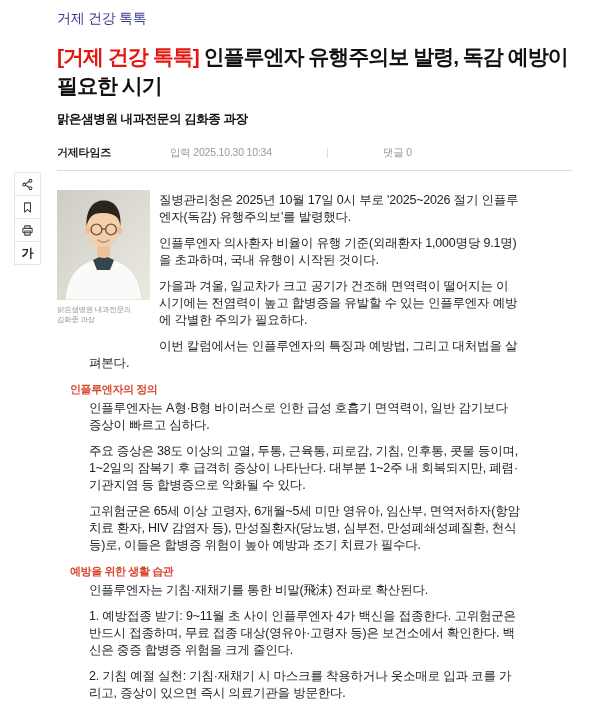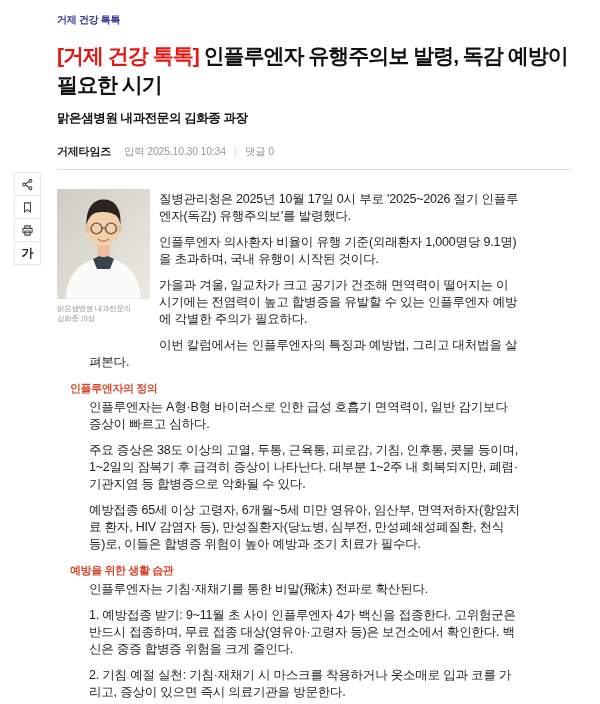--- a/index.html
+++ b/index.html
@@ -15,36 +15,36 @@
   body{
     width:600px;height:704px;overflow:hidden;
     font-family:"Liberation Sans","DejaVu Sans",sans-serif;
     color:var(--body_text);
   }
   .page{position:relative;width:600px;height:704px;background:#fff;}
 
   
   .header{padding:9px 28px 0 57px;}
   .category{
-    display:inline-block;font-size:10px;font-weight:700;
+    display:inline-block;font-size:14px;font-weight:400;
     color:var(--category_navy);text-decoration:none;letter-spacing:-0.3px;
     cursor:pointer;
   }
   h1.title{
     margin-top:15px;font-size:21px;line-height:28.5px;font-weight:800;
     letter-spacing:-1px;color:#111;word-break:keep-all;
   }
   h1.title .hl{color:var(--title_red);}
   .subtitle{
     margin-top:11px;font-size:12.5px;font-weight:700;color:#111;
     letter-spacing:-0.4px;
   }
   .byline{
     margin-top:17px;display:flex;align-items:center;
-    font-size:10.5px;color:var(--meta_gray);letter-spacing:-0.2px;
+    font-size:10.5px;color:var(--meta_gray);letter-spacing:-0.2px;gap:46px;
   }
   .byline .publisher{font-size:11px;font-weight:700;color:#222;margin-right:13px;cursor:pointer;}
   .byline .vline{width:1px;height:10px;background:var(--border_gray);margin:0 9px;}
   .byline .comments{cursor:pointer;}
   .top-rule{border:0;border-top:1px solid var(--border_gray);margin:10px 0 0;}
 
   
   .toolbar{position:absolute;left:14px;top:172px;width:27px;}
   .tool-btn{
     width:27px;height:24px;border:1px solid #e7e7e7;background:#fff;
@@ -163,21 +163,21 @@
     </figure>
 
     <p>질병관리청은 2025년 10월 17일 0시 부로 '2025~2026 절기 인플루엔자(독감) 유행주의보'를 발령했다.</p>
     <p>인플루엔자 의사환자 비율이 유행 기준(외래환자 1,000명당 9.1명)을 초과하며, 국내 유행이 시작된 것이다.</p>
     <p>가을과 겨울, 일교차가 크고 공기가 건조해 면역력이 떨어지는 이 시기에는 전염력이 높고 합병증을 유발할 수 있는 인플루엔자 예방에 각별한 주의가 필요하다.</p>
     <p>이번 칼럼에서는 인플루엔자의 특징과 예방법, 그리고 대처법을 살펴본다.</p>
 
     <h3>인플루엔자의 정의</h3>
     <p>인플루엔자는 A형·B형 바이러스로 인한 급성 호흡기 면역력이, 일반 감기보다 증상이 빠르고 심하다.</p>
     <p>주요 증상은 38도 이상의 고열, 두통, 근육통, 피로감, 기침, 인후통, 콧물 등이며, 1~2일의 잠복기 후 급격히 증상이 나타난다. 대부분 1~2주 내 회복되지만, 폐렴·기관지염 등 합병증으로 악화될 수 있다.</p>
-    <p>예방접종 65세 이상 고령자, 6개월~5세 미만 영유아, 임산부, 면역저하자(항암치료 환자, HIV 감염자 등), 만성질환자(당뇨병, 심부전, 만성폐쇄성폐질환, 천식 등)로, 이들은 합병증 위험이 높아 예방과 조기 치료가 필수다.</p>
+    <p>고위험군은 65세 이상 고령자, 6개월~5세 미만 영유아, 임산부, 면역저하자(항암치료 환자, HIV 감염자 등), 만성질환자(당뇨병, 심부전, 만성폐쇄성폐질환, 천식 등)로, 이들은 합병증 위험이 높아 예방과 조기 치료가 필수다.</p>
 
     <h3>예방을 위한 생활 습관</h3>
     <p>인플루엔자는 기침·재채기를 통한 비말(飛沫) 전파로 확산된다.</p>
     <p>1. 예방접종 받기: 9~11월 초 사이 인플루엔자 4가 백신을 접종한다. 고위험군은 반드시 접종하며, 무료 접종 대상(영유아·고령자 등)은 보건소에서 확인한다. 백신은 중증 합병증 위험을 크게 줄인다.</p>
     <p>2. 기침 예절 실천: 기침·재채기 시 마스크를 착용하거나 옷소매로 입과 코를 가리고, 증상이 있으면 즉시 의료기관을 방문한다.</p>
 
   </article>
 </div>
 
 </body></html>

